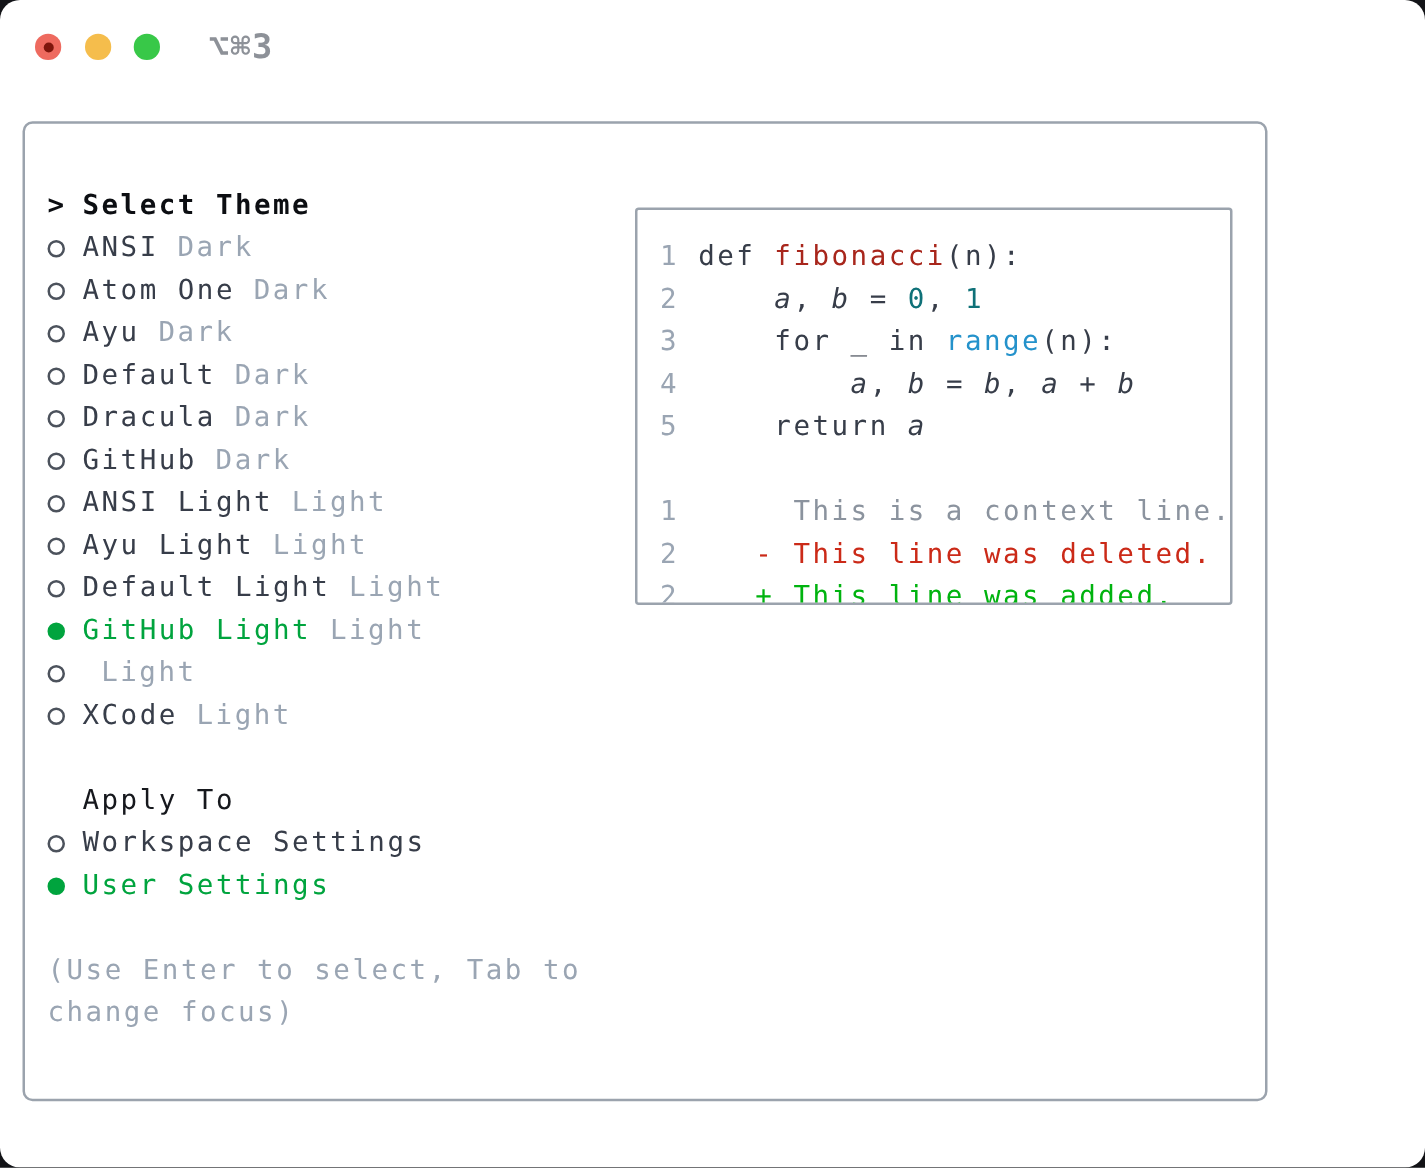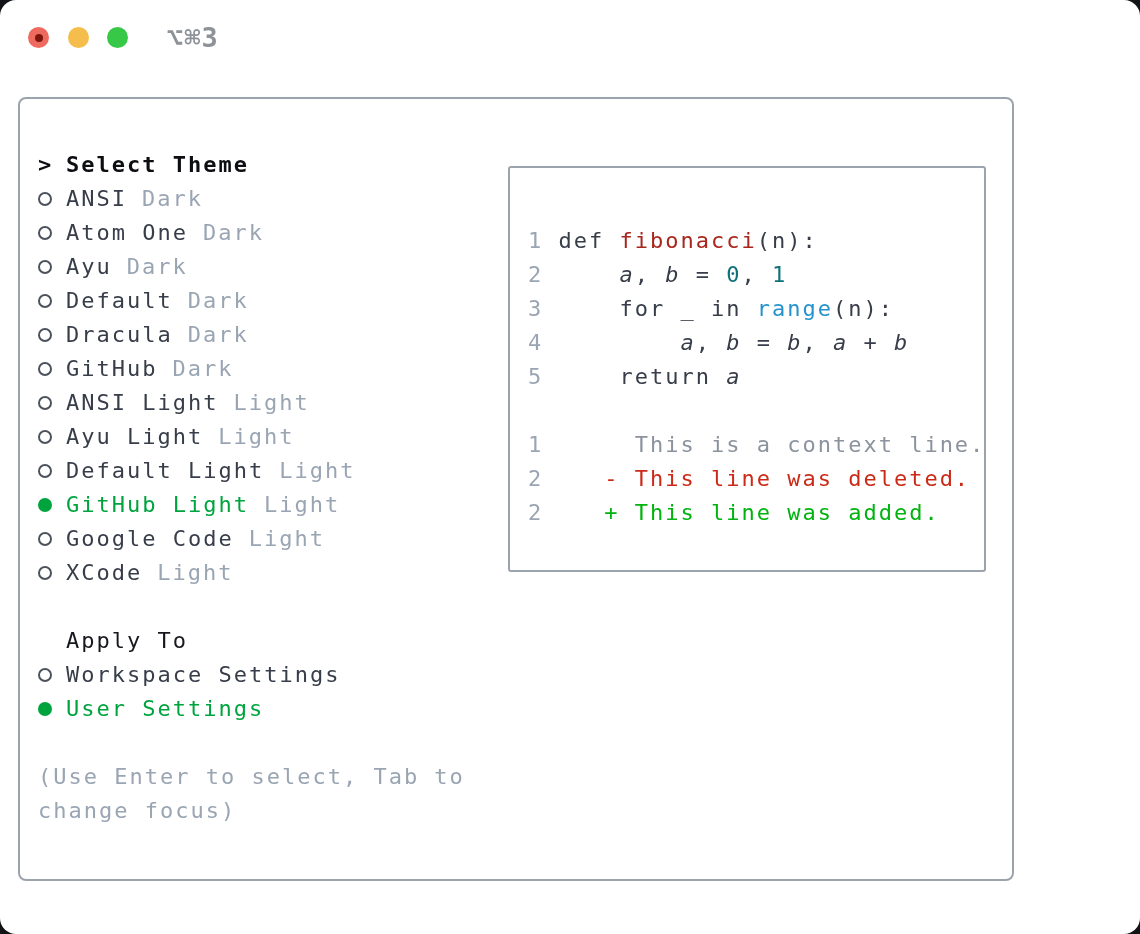--- a/index.html
+++ b/index.html
@@ -65,23 +65,23 @@
   .selected .t-name{color:var(--selection-green);}
   .t-tag{color:var(--muted-gray);margin-left:15px;}
   .apply-header{color:#16181d;padding-left:28px;}
   .hint{
     margin-top:0;color:var(--muted-gray);max-width:440px;
     line-height:34px;white-space:normal;
   }
   
   .preview-header{font-weight:bold;color:#0c0e12;height:34px;line-height:34px;}
   .code-box{
-    margin-top:18px;margin-left:5px;width:478px;height:406px;
+    margin-top:18px;margin-left:5px;width:478px;height:318px;
     border:2px solid var(--border-gray);border-radius:3px;background:#fff;
-    padding:56px 0 0 18px;overflow:hidden;
+    padding:21px 0 0 18px;overflow:hidden;
   }
   .cline{height:34px;line-height:34px;white-space:pre;font-size:22px;letter-spacing:2px;}
   .ln{color:var(--muted-gray);}
   .tk-code{color:var(--code-default);}
   .tk-func{color:var(--syntax-function);}
   .tk-num{color:var(--syntax-number);}
   .tk-builtin{color:var(--syntax-builtin);}
   .tk-var{color:var(--code-default);font-style:italic;}
   .d-context{color:var(--diff-context);text-align:right;}
   .d-deleted{color:var(--diff-deleted);}
@@ -113,21 +113,21 @@
           <div class="row"><span class="bullet"></span><span class="t-name">ANSI</span><span class="t-tag">Dark</span></div>
           <div class="row"><span class="bullet"></span><span class="t-name">Atom One</span><span class="t-tag">Dark</span></div>
           <div class="row"><span class="bullet"></span><span class="t-name">Ayu</span><span class="t-tag">Dark</span></div>
           <div class="row"><span class="bullet"></span><span class="t-name">Default</span><span class="t-tag">Dark</span></div>
           <div class="row"><span class="bullet"></span><span class="t-name">Dracula</span><span class="t-tag">Dark</span></div>
           <div class="row"><span class="bullet"></span><span class="t-name">GitHub</span><span class="t-tag">Dark</span></div>
           <div class="row"><span class="bullet"></span><span class="t-name">ANSI Light</span><span class="t-tag">Light</span></div>
           <div class="row"><span class="bullet"></span><span class="t-name">Ayu Light</span><span class="t-tag">Light</span></div>
           <div class="row"><span class="bullet"></span><span class="t-name">Default Light</span><span class="t-tag">Light</span></div>
           <div class="row selected"><span class="bullet"></span><span class="t-name">GitHub Light</span><span class="t-tag">Light</span></div>
-          <div class="row"><span class="bullet"></span><span class="t-name">Google Code</span><span class="t-tag">Light</span></div>
+          <div class="row"><span class="bullet"></span><span class="t-tag">Light</span></div>
           <div class="row"><span class="bullet"></span><span class="t-name">XCode</span><span class="t-tag">Light</span></div>
         </div>
 
       <div class="spacer"></div>
 
       <div class="row apply-header">Apply To</div>
 
       <div id="apply-list">
           <div class="row"><span class="bullet"></span><span class="t-name">Workspace Settings</span></div>
           <div class="row selected"><span class="bullet"></span><span class="t-name">User Settings</span></div>

